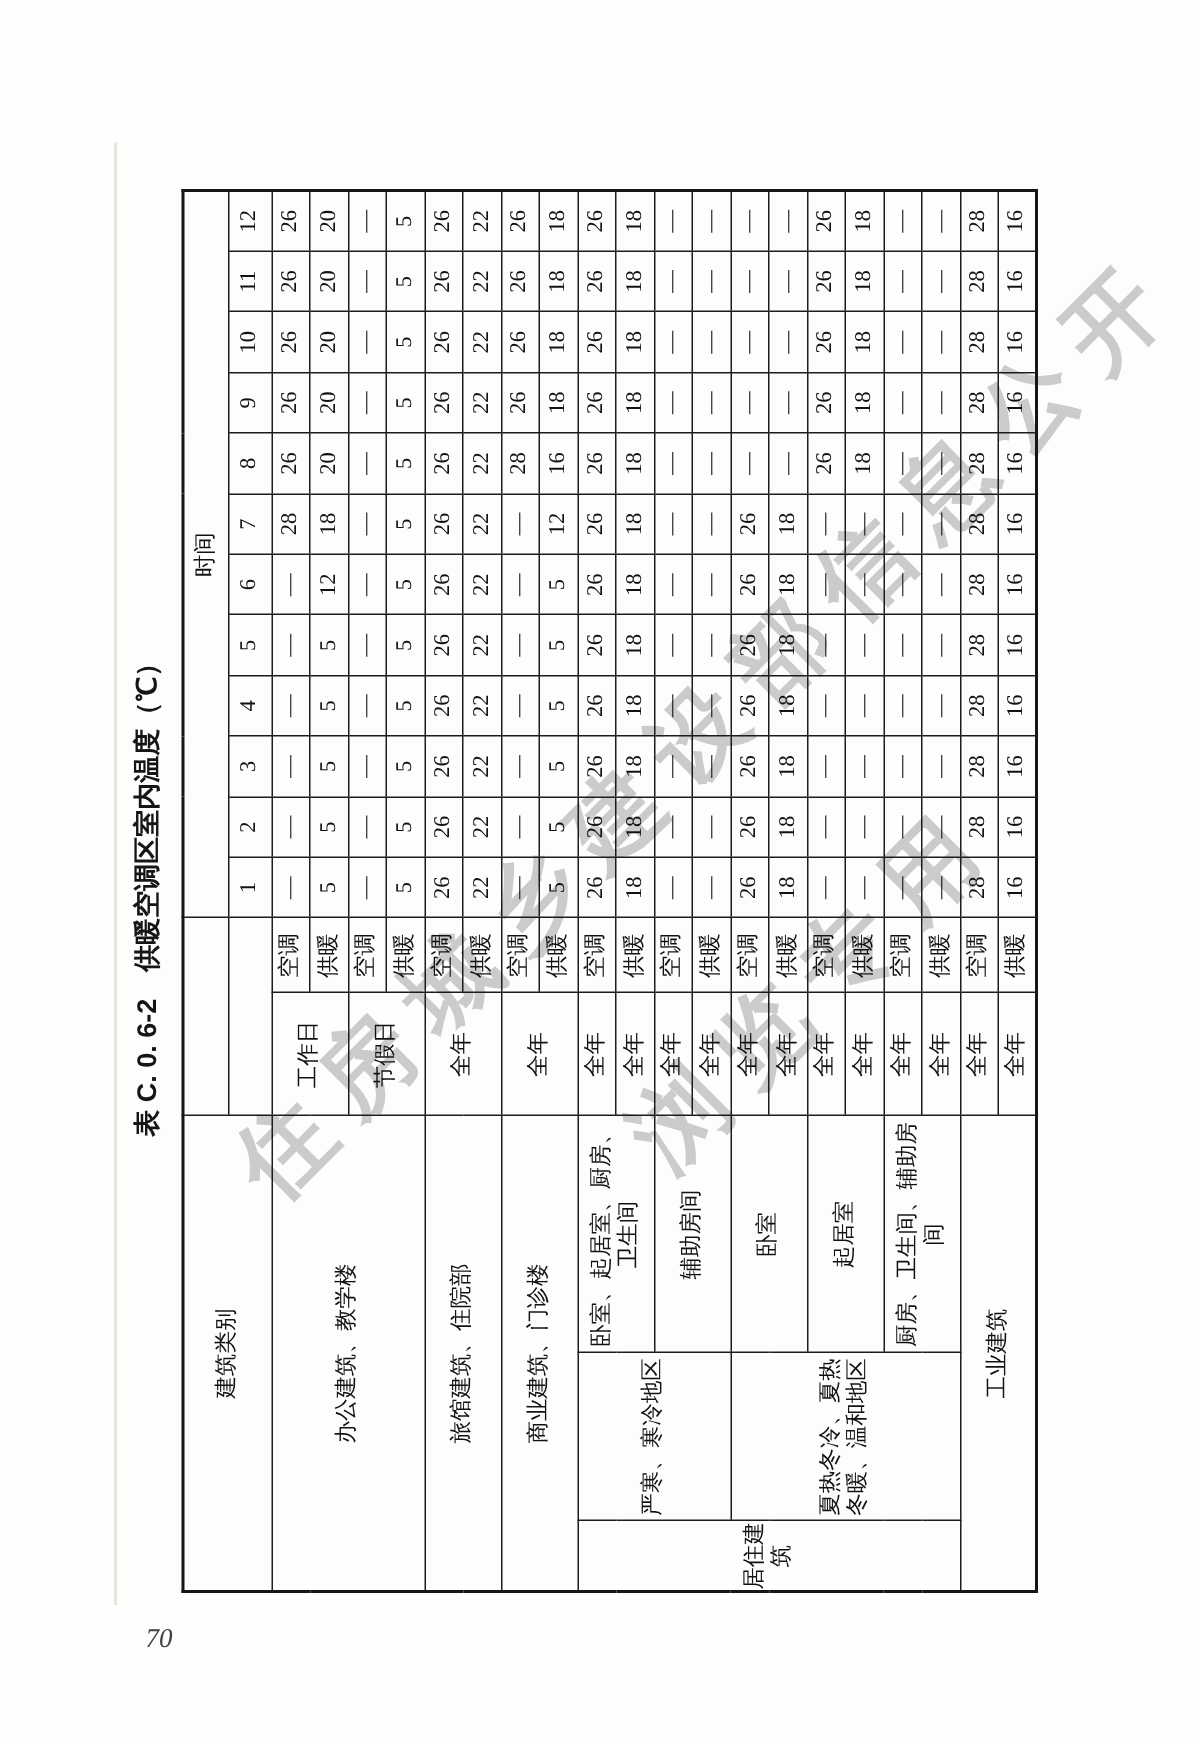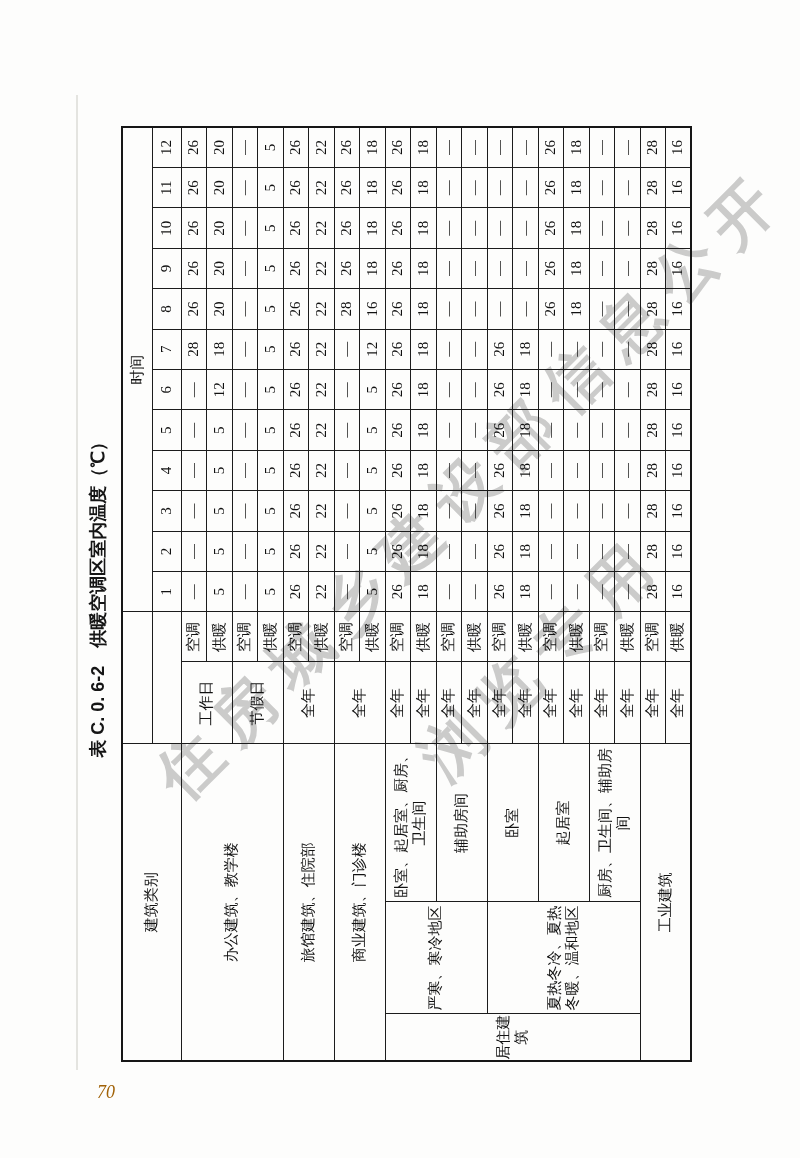--- a/index.html
+++ b/index.html
@@ -30,21 +30,21 @@
   td.bld{padding:0 4px;}
 
   
   .wm{position:absolute;transform-origin:0 0;transform:rotate(-45deg);
       font-family:"Liberation Sans", sans-serif;font-weight:700;
       color:#9a9a9a;opacity:0.5;white-space:nowrap;pointer-events:none;}
   .wm1{left:138px;top:758px;font-size:62px;letter-spacing:16px;}
   .wm2{left:402px;top:738px;font-size:62px;letter-spacing:16px;}
 
   .pagenum{position:absolute;left:97px;top:1082px;font-style:italic;
-           font-size:18px;color:#a16207;font-family:"Liberation Serif", serif;}
+           font-size:18px;color:#404040;font-family:"Liberation Serif", serif;}
 </style>
 </head>
 <body>
 
 <div class="page">
 
   <div class="crease"></div>
 
   <div class="wm wm1">住房城乡建设部信息公开</div>
   <div class="wm wm2">浏览专用</div>

